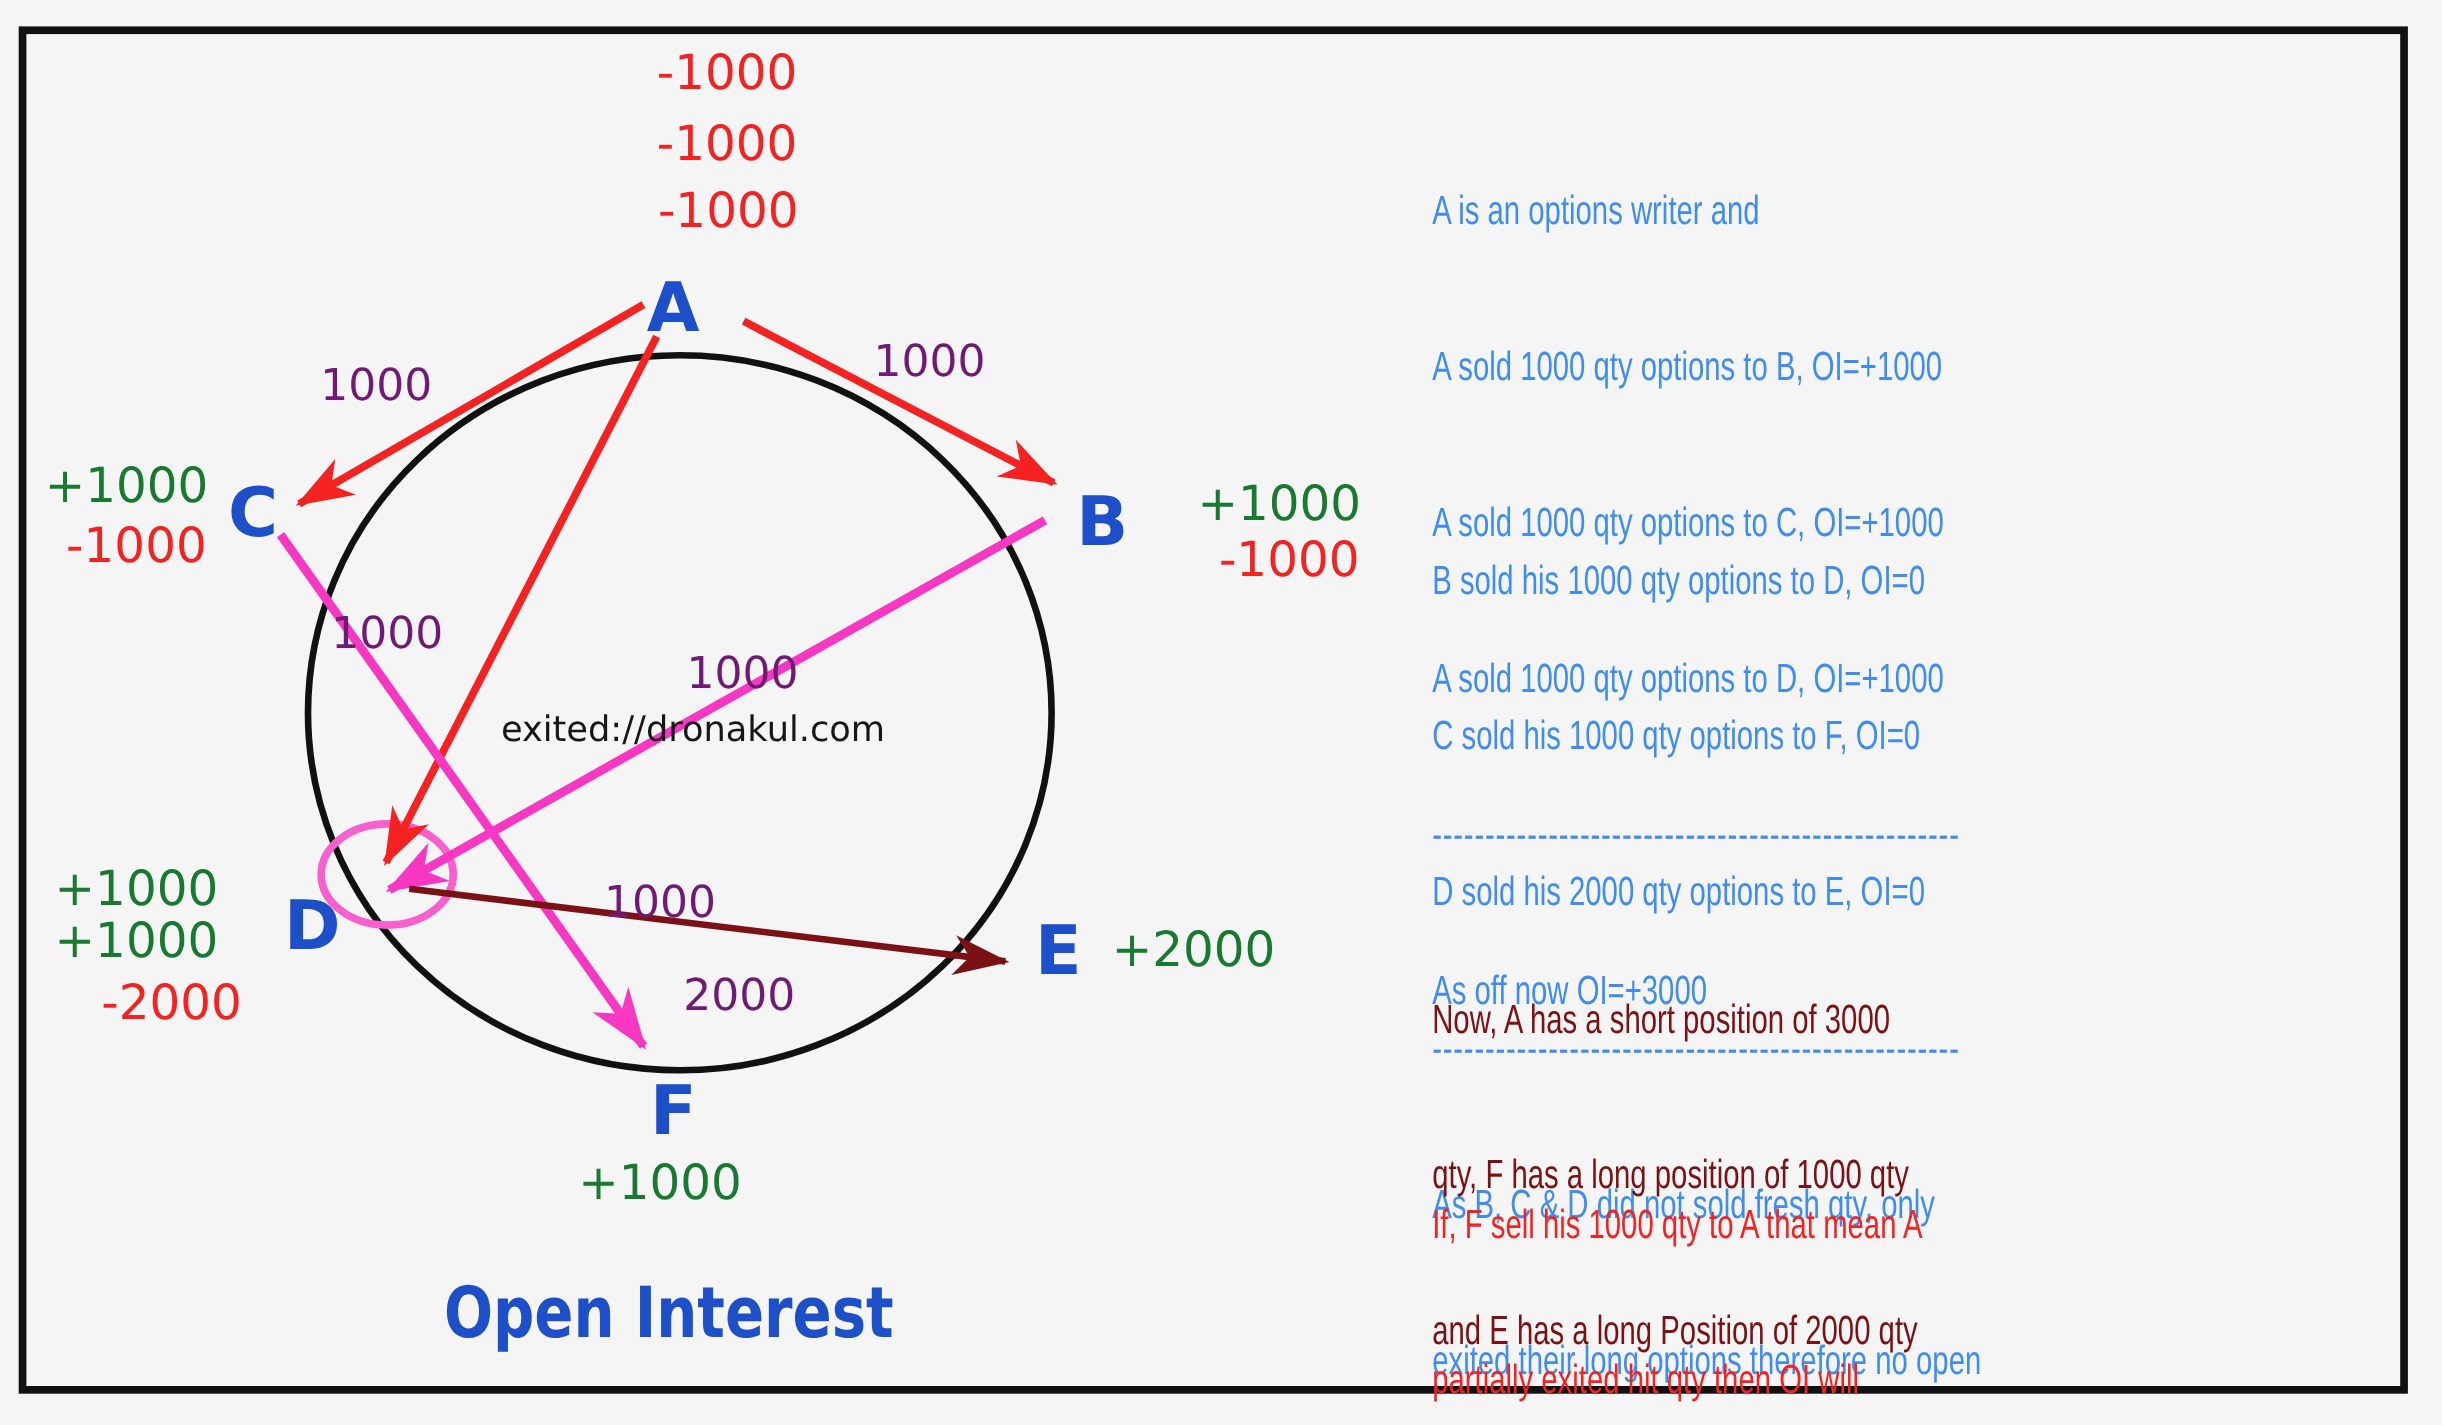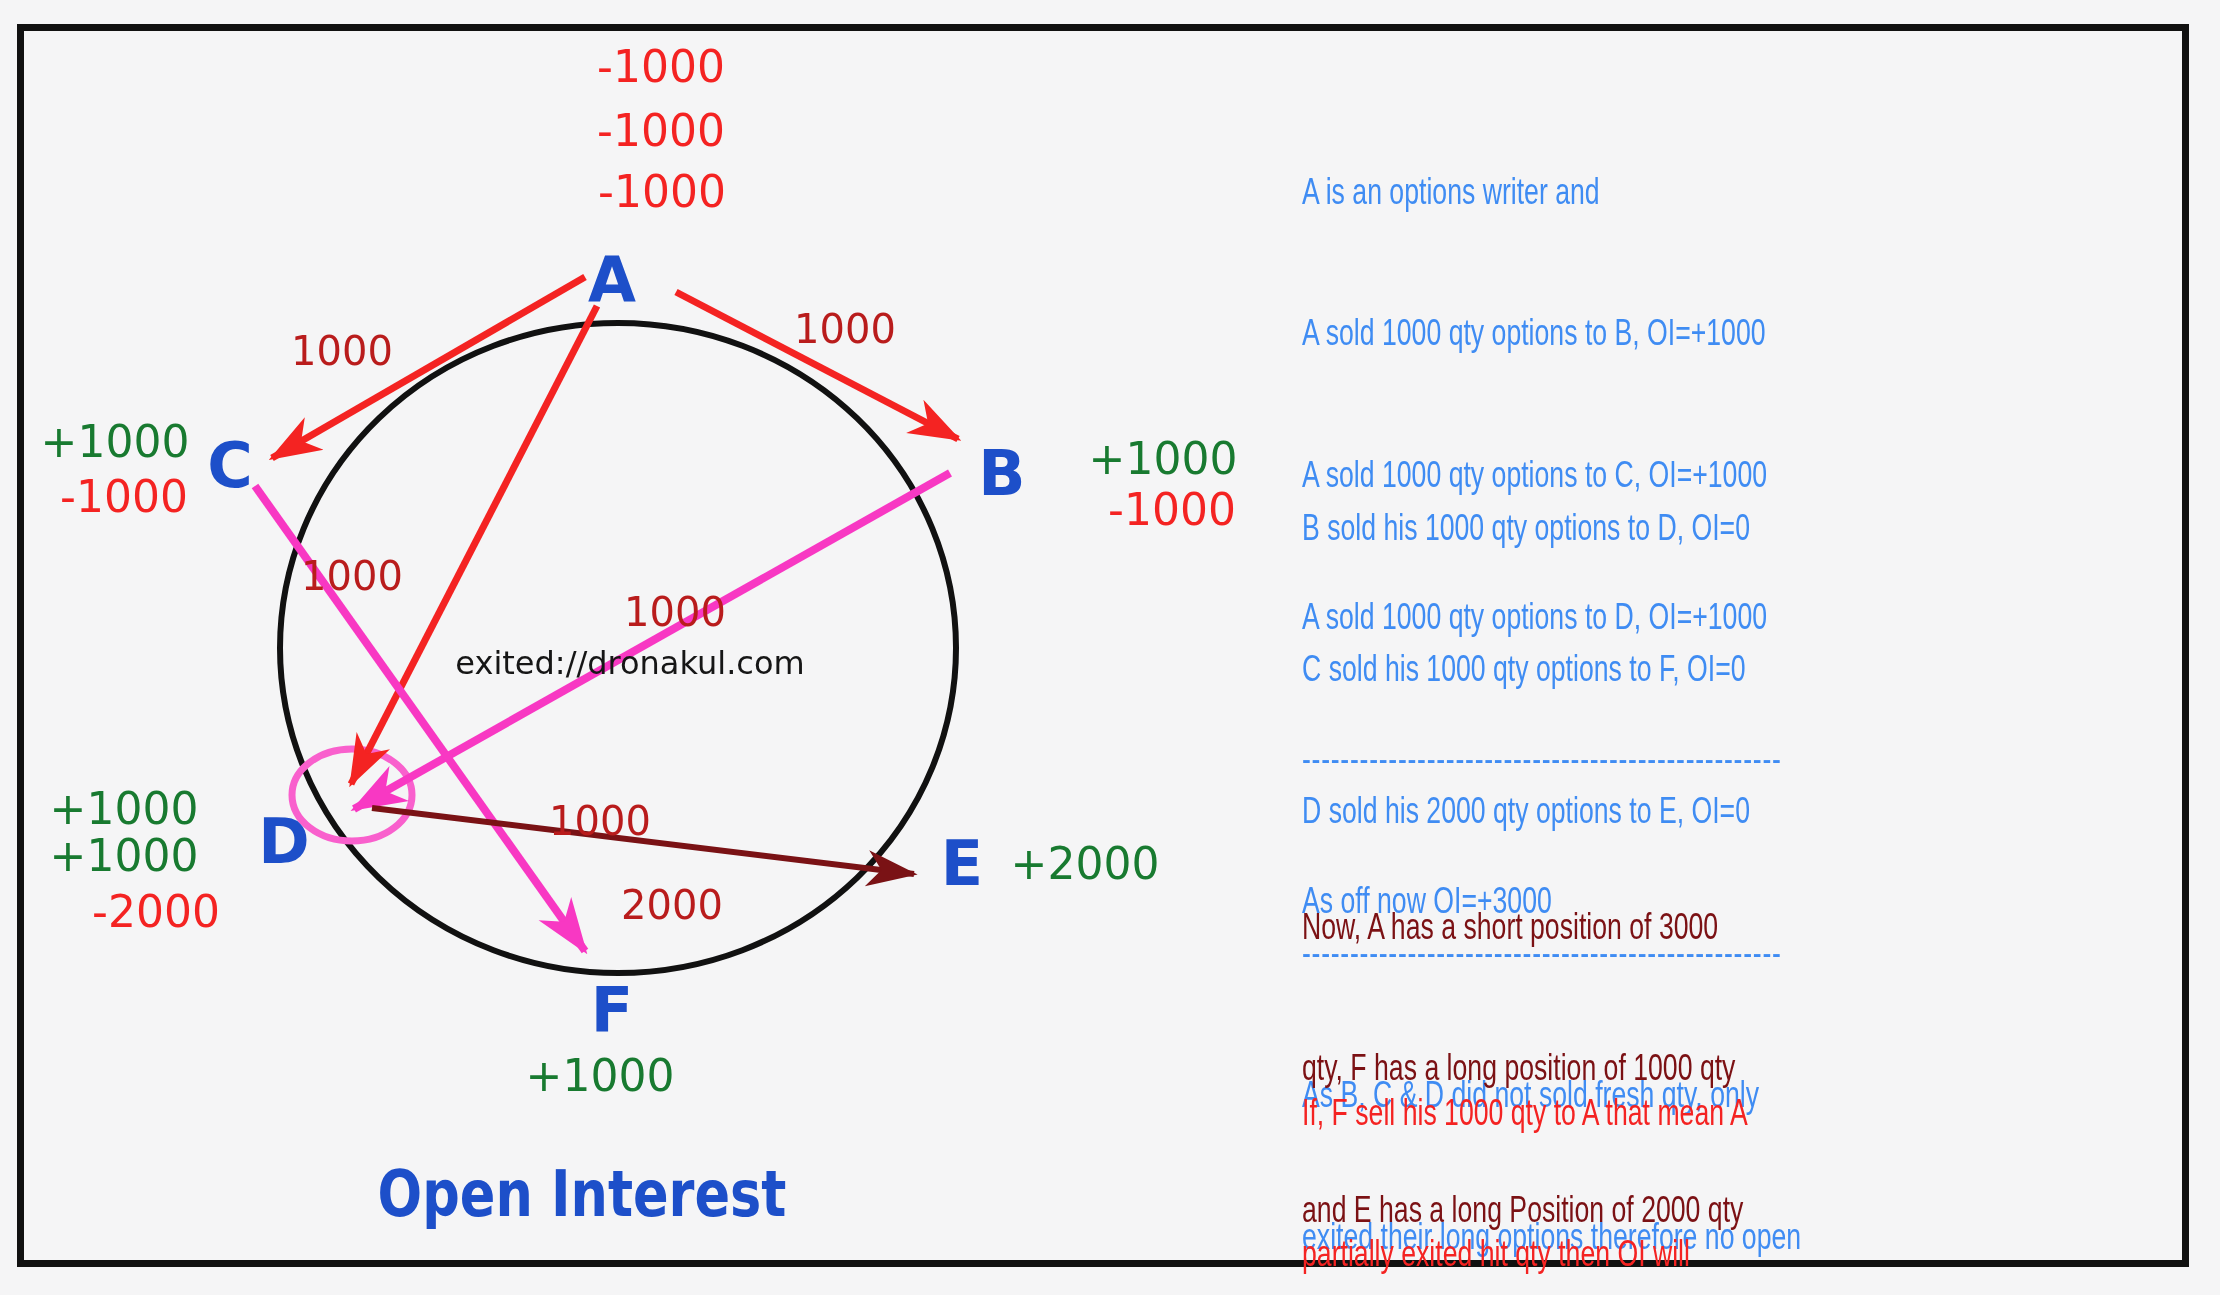--- a/index.html
+++ b/index.html
@@ -14,28 +14,28 @@
     position:absolute;left:17px;top:24px;width:2172px;height:1243px;
     border:7px solid #111;box-sizing:border-box;
   }
   .art{position:absolute;left:0;top:0;width:2220px;height:1295px;}
 
   .lbl{
     position:absolute;transform:translate(-50%,-50%);
     white-space:pre;font-family:"DejaVu Sans",sans-serif;line-height:1;text-align:right;
   }
   .node{color:#1d4fc9;font-weight:bold;font-size:62px;}
-  .edge-lbl{color:#b91c1c;font-size:40px;}
+  .edge-lbl{color:#701a75;font-size:40px;}
   .oi-pos{color:#187a30;font-size:44px;}
   .oi-neg{color:#f42322;font-size:44px;}
   .top-neg{color:#f42322;font-size:44px;}
   .watermark{color:#161616;font-size:32px;}
 
   .title-wrap{
-    position:absolute;left:582px;top:1194px;transform:translate(-50%,-50%);
+    position:absolute;left:608px;top:1194px;transform:translate(-50%,-50%);
     white-space:nowrap;
   }
   .title-inner{
     display:inline-block;transform:scaleX(0.82);transform-origin:center;
     color:#1d4fc9;font-weight:bold;font-size:64px;line-height:1;
     font-family:"DejaVu Sans",sans-serif;
   }
 
   .tblock{
     position:absolute;left:1302px;

